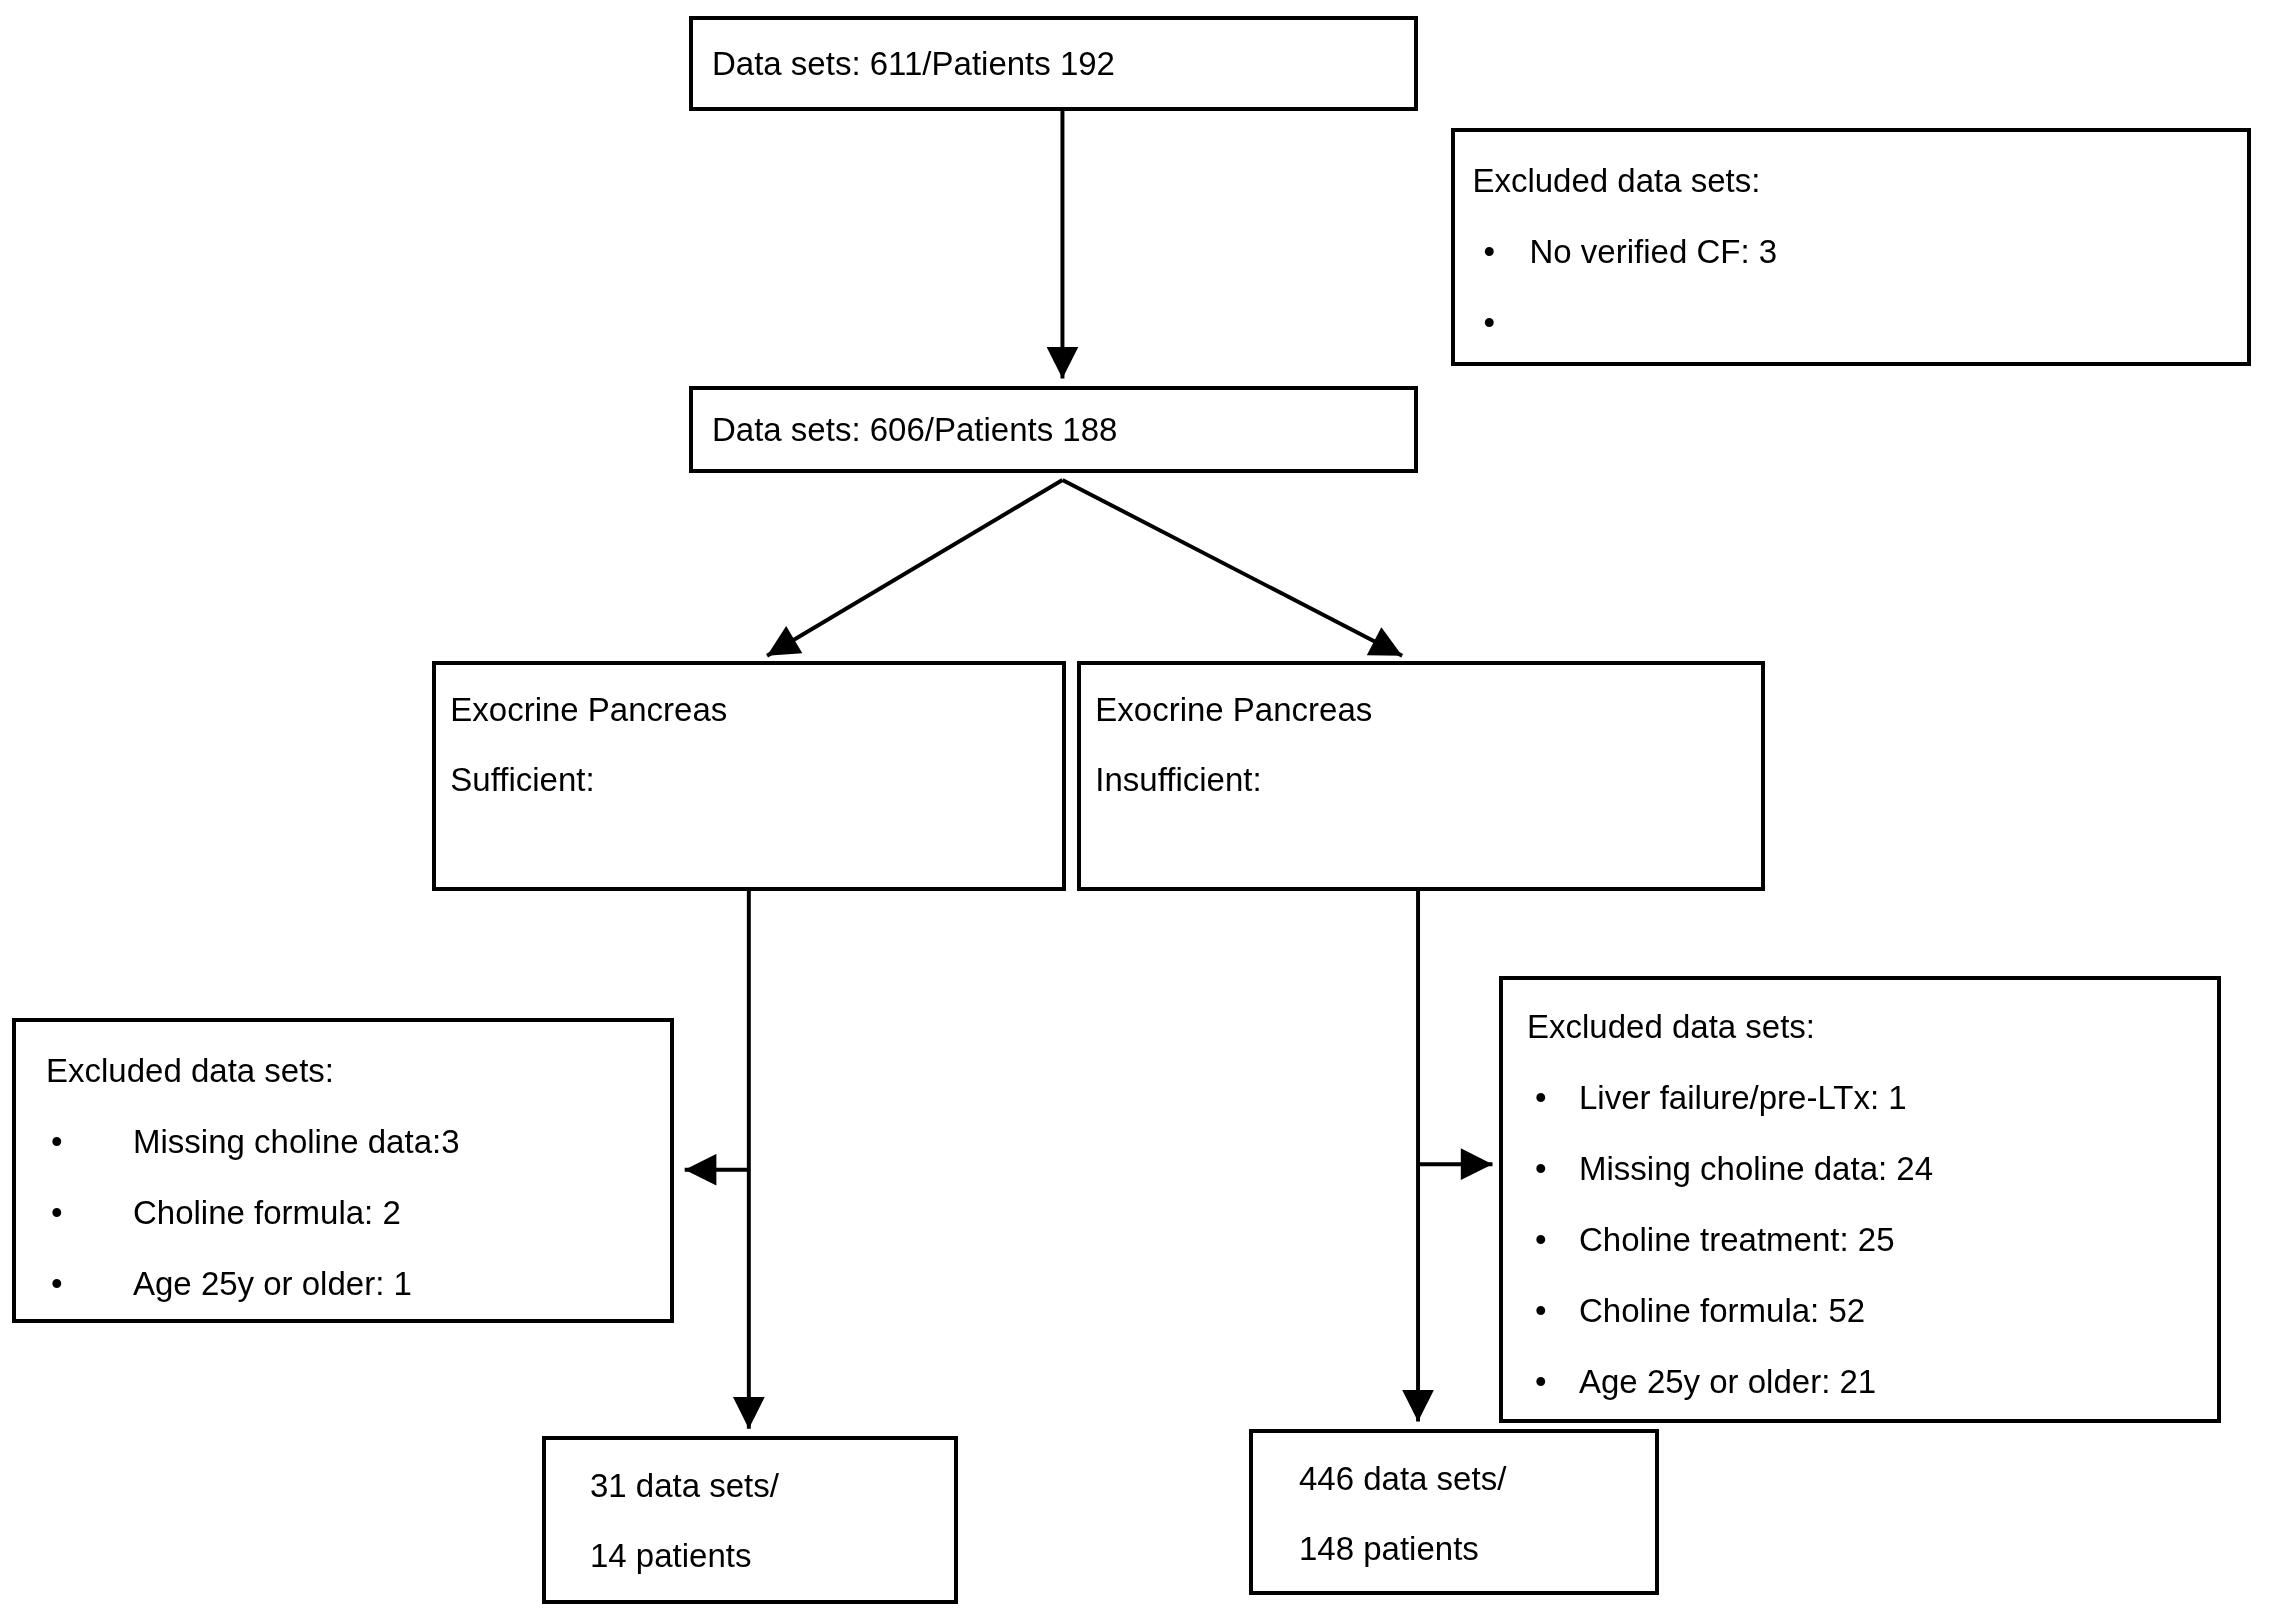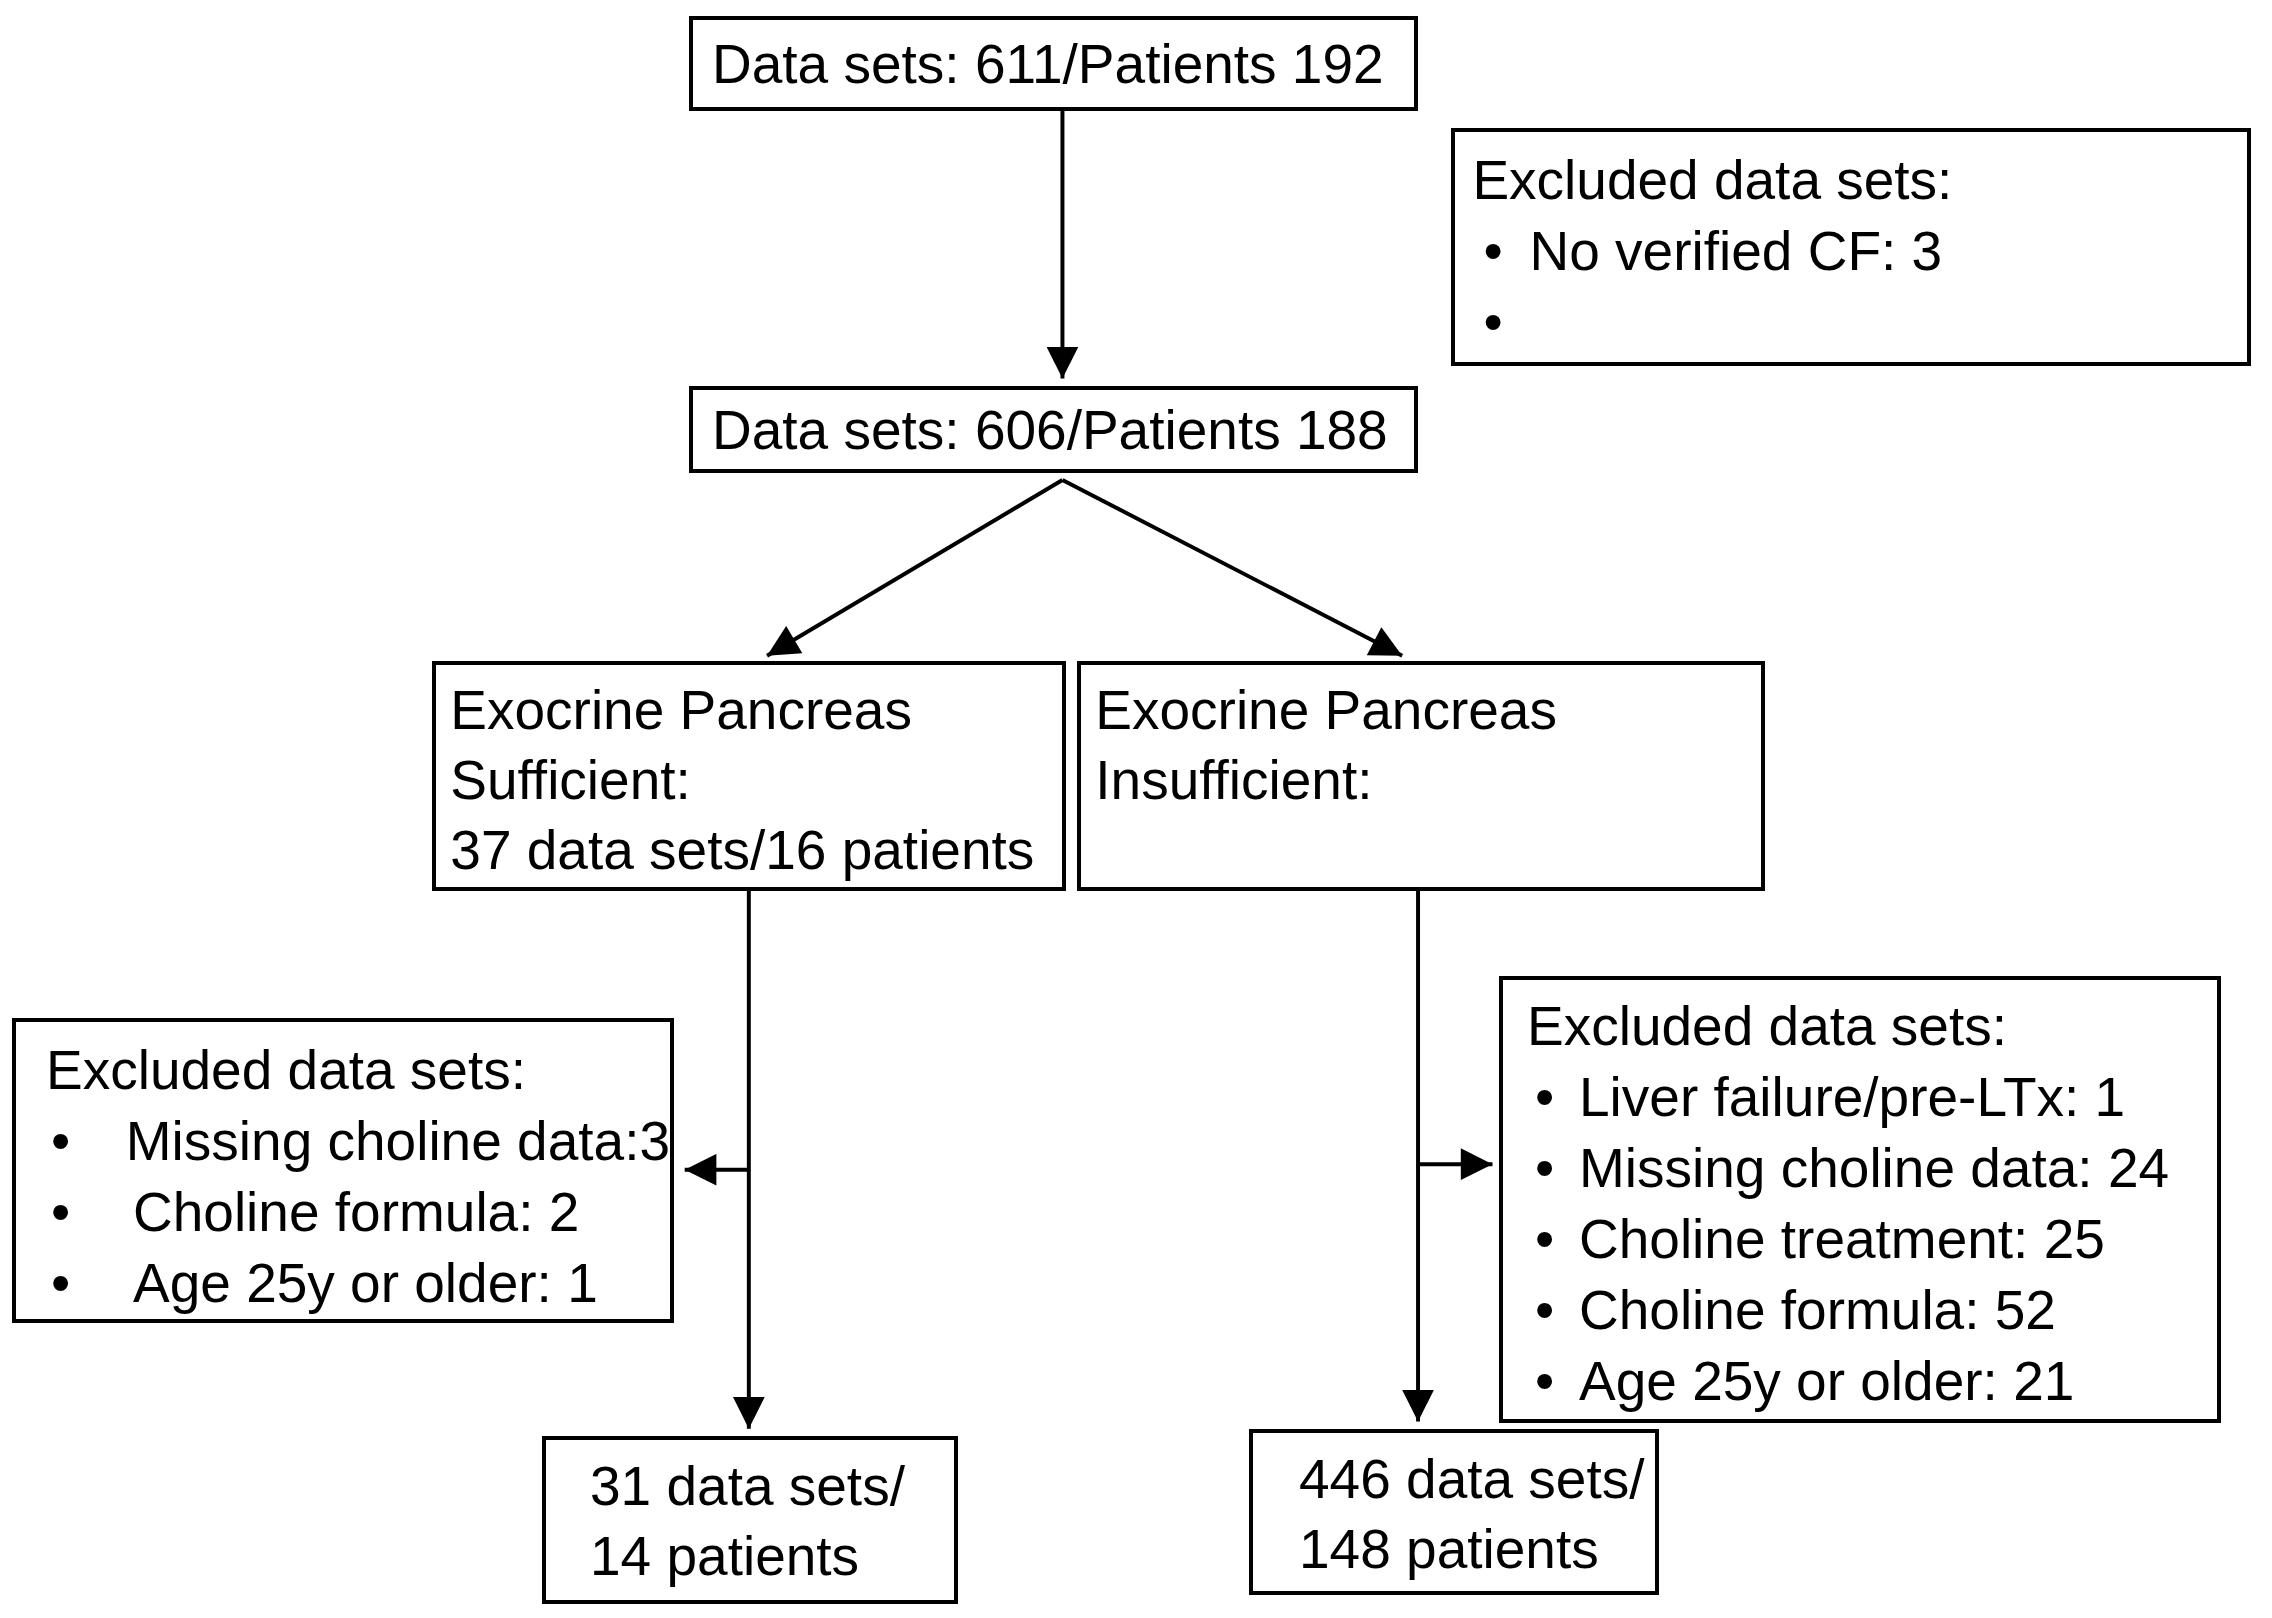--- a/index.html
+++ b/index.html
@@ -22,21 +22,21 @@
     top: 0;
     width: 2273px;
     height: 1618px;
     z-index: 1;
   }
   .box {
     position: absolute;
     background: #ffffff;
     border: 4.8px solid #000000;
     box-sizing: border-box;
-    font-size: 55px;
+    font-size: 33px;
     line-height: 70px;
     z-index: 2;
     white-space: nowrap;
   }
   
   .box.single {
     display: flex;
     align-items: center;
     padding-left: 19px;
   }
@@ -116,21 +116,20 @@
     </div>
   </div>
 
   <div class="box single" id="box-verified">
     <span>Data sets: 606/Patients 188</span>
   </div>
 
   <div class="box branch" id="box-eps">
     <div>Exocrine Pancreas</div>
     <div>Sufficient:</div>
-    <div>37 data sets/16 patients</div>
   </div>
 
   <div class="box branch" id="box-epi">
     <div>Exocrine Pancreas</div>
     <div>Insufficient:</div>
   </div>
 
   <div class="box excl" id="box-excl-left">
     <div class="title">Excluded data sets:</div>
     <div class="bullet">

